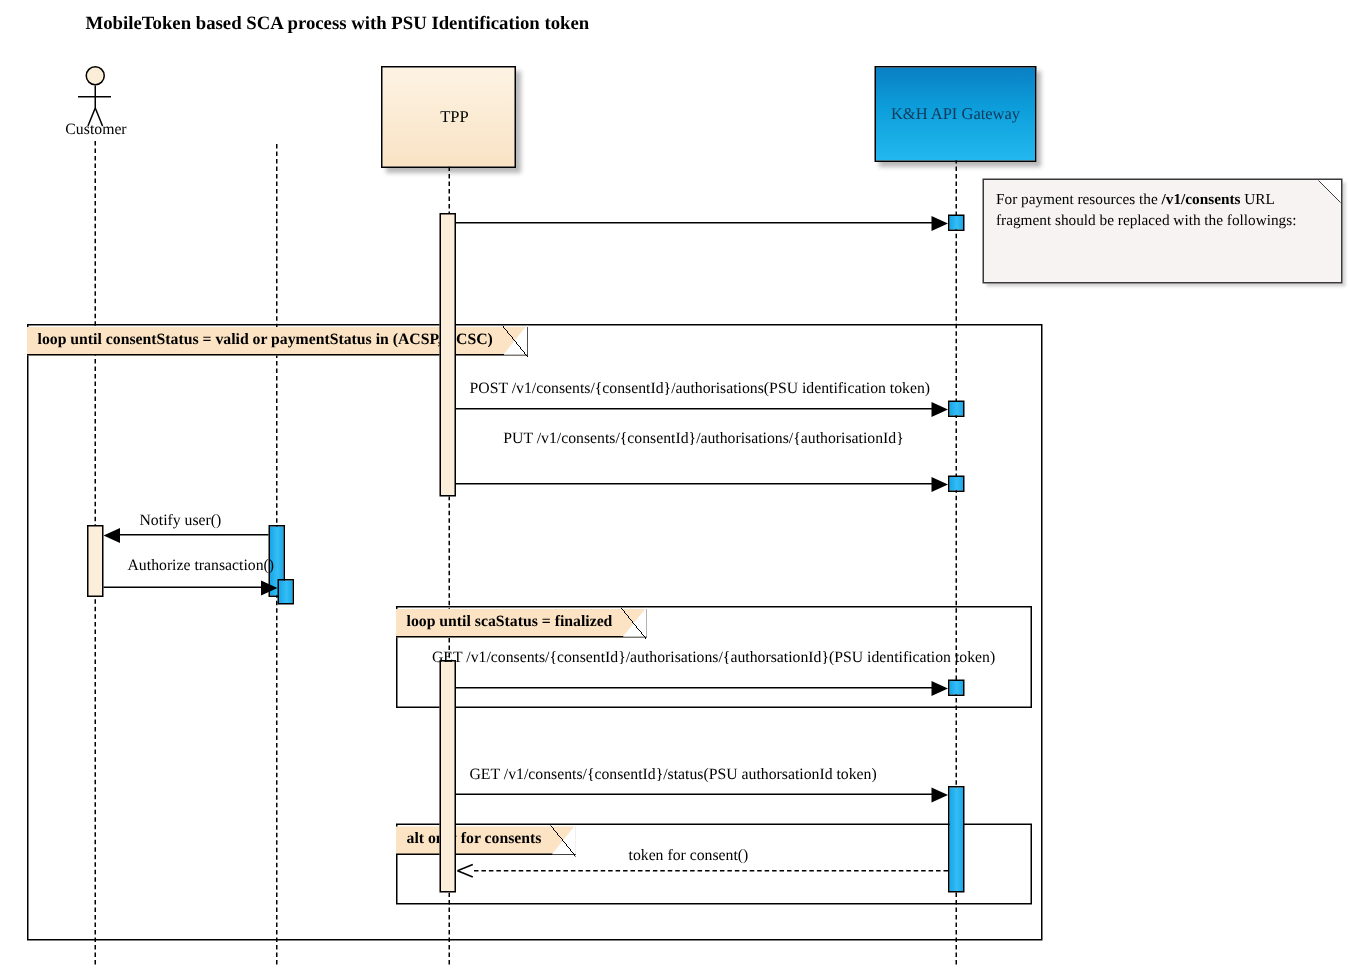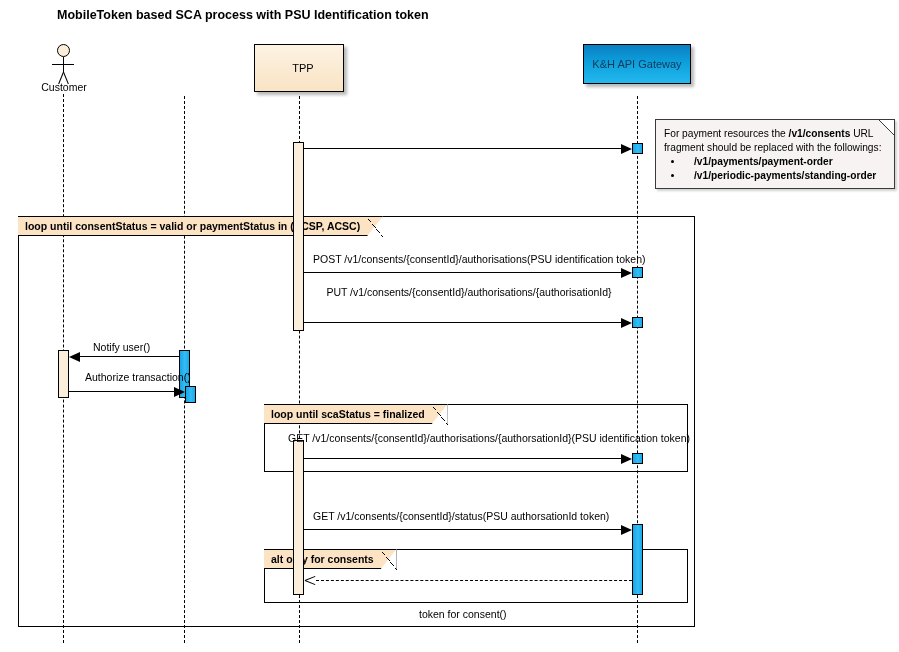--- a/index.html
+++ b/index.html
@@ -1,21 +1,21 @@
 <!DOCTYPE html>
 <html><head>
 <meta charset="utf-8">
 <style>
   html,body{margin:0;padding:0;}
   body{
     width:899px;height:652px;background:#ffffff;
     font-family:"Liberation Sans", sans-serif;
     color:#000;overflow:hidden;position:relative;
   }
-  #canvas{position:absolute;left:0;top:0;width:899px;height:652px;}
+  #canvas{position:absolute;left:0;top:0;width:899px;height:652px;font-family:Liberation Serif, serif;}
 
   .abs{position:absolute;}
 
   
   .title{
     left:57px;top:8px;font-size:12.5px;font-weight:bold;letter-spacing:0px;
     white-space:nowrap;
   }
 
   
@@ -127,25 +127,25 @@
   <div class="abs" style="left:48px;top:44px;width:32px;height:50px;">
     <div class="abs actor-head" style="left:9px;top:0px;"></div>
     <div class="abs actor-body" style="left:15px;top:13px;"></div>
     <div class="abs actor-arms" style="left:4px;top:20px;"></div>
     <div class="abs actor-leg" style="left:15px;top:28px;transform:rotate(22deg);transform-origin:top center;"></div>
     <div class="abs actor-leg" style="left:15px;top:28px;transform:rotate(-22deg);transform-origin:top center;"></div>
   </div>
   <div class="abs actor-label" style="left:39px;top:81px;width:50px;text-align:center;">Customer</div>
 
 
-  <div class="abs part-box part-cream" style="left:254px;top:44px;width:90px;height:48px;padding-left:12px;">
+  <div class="abs part-box part-cream" style="left:254px;top:44px;width:90px;height:68px;padding-left:12px;">
     <span>TPP</span>
   </div>
 
-  <div class="abs part-box part-blue" style="left:583px;top:44px;width:108px;height:40px;">
+  <div class="abs part-box part-blue" style="left:583px;top:44px;width:108px;height:64px;">
     <span>K&amp;H API Gateway</span>
   </div>
 
   <div class="abs frag" style="left:18px;top:216px;width:677px;height:411px;"></div>
   <div class="abs" style="left:18px;top:216px;">
     <div class="frag-tab" style="border-left:none;">
       <span>loop until consentStatus = valid or paymentStatus in (ACSP, ACSC)</span>
       <span class="clip"></span>
       <span class="diag"></span>
     </div>
@@ -205,29 +205,25 @@
   <div class="abs arrow-r" style="left:174px;top:386.5px;"></div>
 
   <div class="abs msg-label" style="left:288px;top:432px;">GET /v1/consents/{consentId}/authorisations/{authorsationId}(PSU identification token)</div>
   <div class="abs msg-line" style="left:304px;top:458px;width:318px;"></div>
   <div class="abs arrow-r" style="left:621px;top:453.5px;"></div>
 
   <div class="abs msg-label" style="left:313px;top:510px;">GET /v1/consents/{consentId}/status(PSU authorsationId token)</div>
   <div class="abs msg-line" style="left:304px;top:529px;width:318px;"></div>
   <div class="abs arrow-r" style="left:621px;top:524.5px;"></div>
 
-  <div class="abs msg-label" style="left:419px;top:564px;margin-top:44px;">token for consent()</div>
+  <div class="abs msg-label" style="left:419px;top:564px;">token for consent()</div>
   <div class="abs msg-dash" style="left:316px;top:580px;width:316px;"></div>
   <div class="abs arrow-l-open" style="left:305px;top:575px;"></div>
 
   <div class="note" style="left:655px;top:119px;width:240px;height:70px;">
     <span class="note-fold2"></span>
     <div>
       <span>For payment resources the </span><b>/v1/consents</b><span> URL</span>
     </div>
     <div>fragment should be replaced with the followings:</div>
-    <ul>
-      <li>/v1/payments/payment-order</li>
-      <li>/v1/periodic-payments/standing-order</li>
-    </ul>
   </div>
 
 </div>
 
 </body></html>

